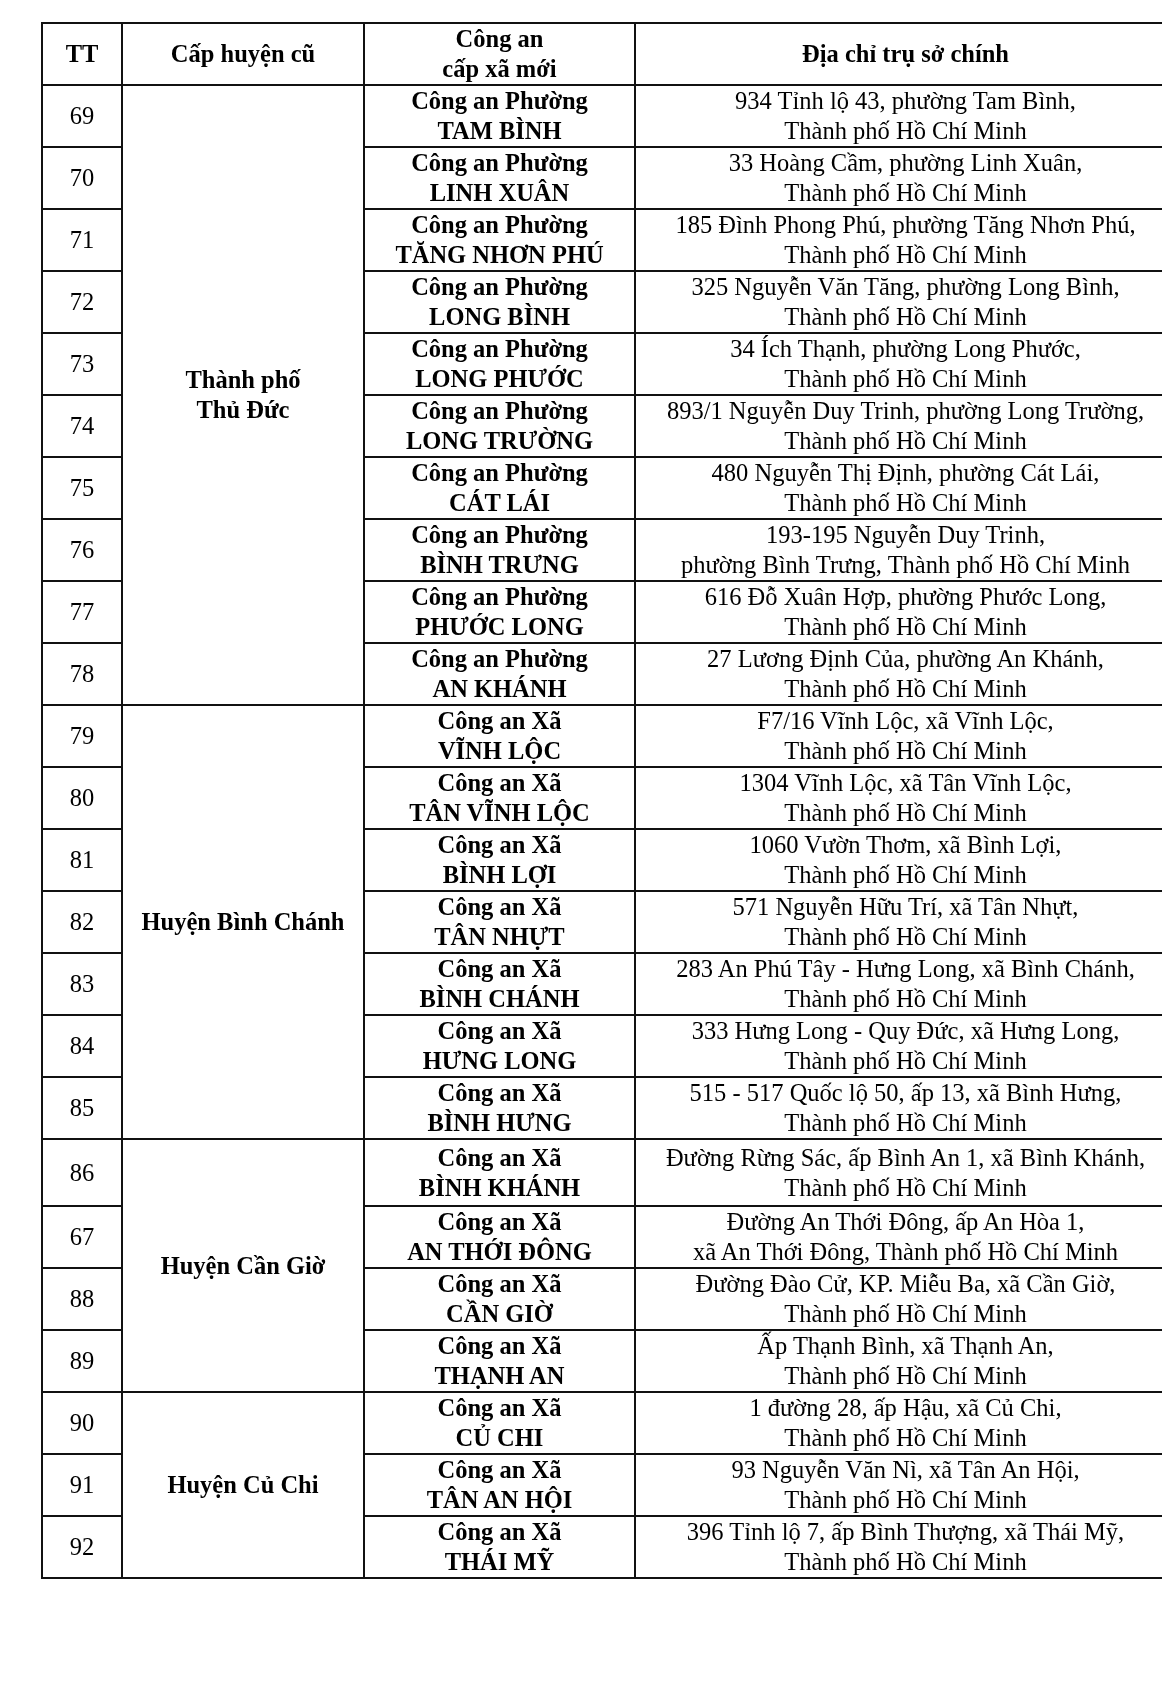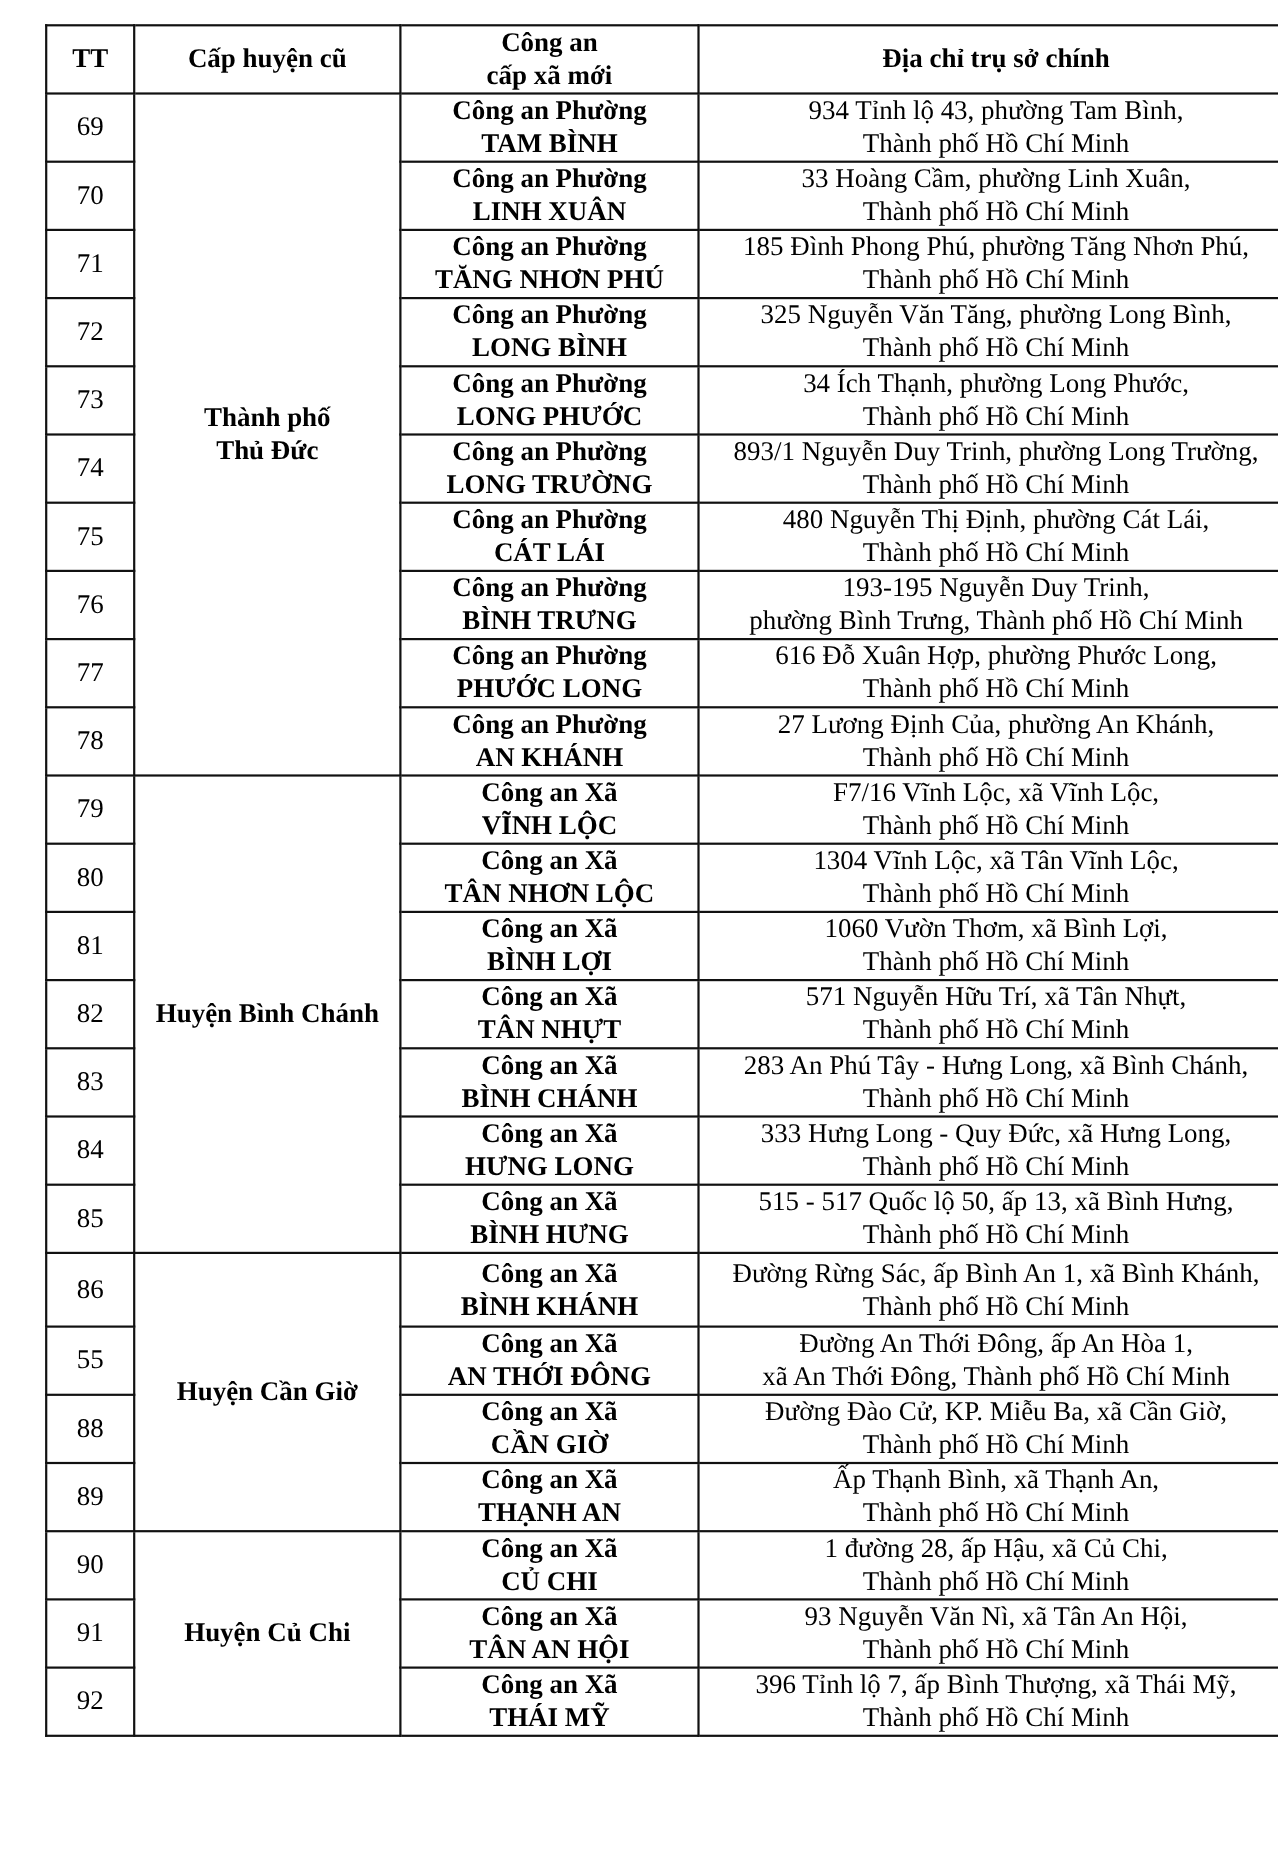--- a/index.html
+++ b/index.html
@@ -203,21 +203,21 @@
         </td>
         <td class="addr">
           <span class="line">F7/16 Vĩnh Lộc, xã Vĩnh Lộc,</span>
           <span class="line">Thành phố Hồ Chí Minh</span>
         </td>
       </tr>
       <tr style="height: 61px;">
         <td class="tt">80</td>
         <td class="unit">
           <span class="line">Công an Xã</span>
-          <span class="line">TÂN NHƠN LỘC</span>
+          <span class="line">TÂN VĨNH LỘC</span>
         </td>
         <td class="addr">
           <span class="line">1304 Vĩnh Lộc, xã Tân Vĩnh Lộc,</span>
           <span class="line">Thành phố Hồ Chí Minh</span>
         </td>
       </tr>
       <tr style="height: 61px;">
         <td class="tt">81</td>
         <td class="unit">
           <span class="line">Công an Xã</span>
@@ -280,21 +280,21 @@
         <td class="unit">
           <span class="line">Công an Xã</span>
           <span class="line">BÌNH KHÁNH</span>
         </td>
         <td class="addr">
           <span class="line">Đường Rừng Sác, ấp Bình An 1, xã Bình Khánh,</span>
           <span class="line">Thành phố Hồ Chí Minh</span>
         </td>
       </tr>
       <tr style="height: 61px;">
-        <td class="tt">55</td>
+        <td class="tt">67</td>
         <td class="unit">
           <span class="line">Công an Xã</span>
           <span class="line">AN THỚI ĐÔNG</span>
         </td>
         <td class="addr">
           <span class="line">Đường An Thới Đông, ấp An Hòa 1,</span>
           <span class="line">xã An Thới Đông, Thành phố Hồ Chí Minh</span>
         </td>
       </tr>
       <tr style="height: 61px;">

